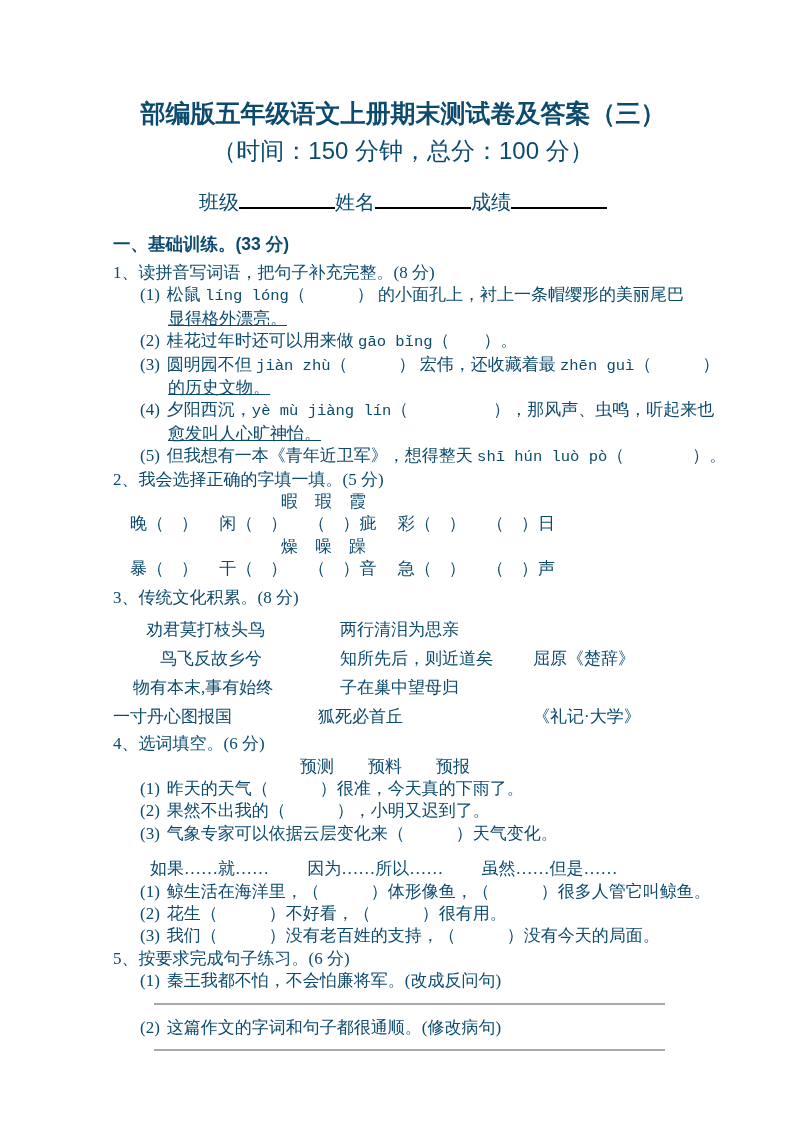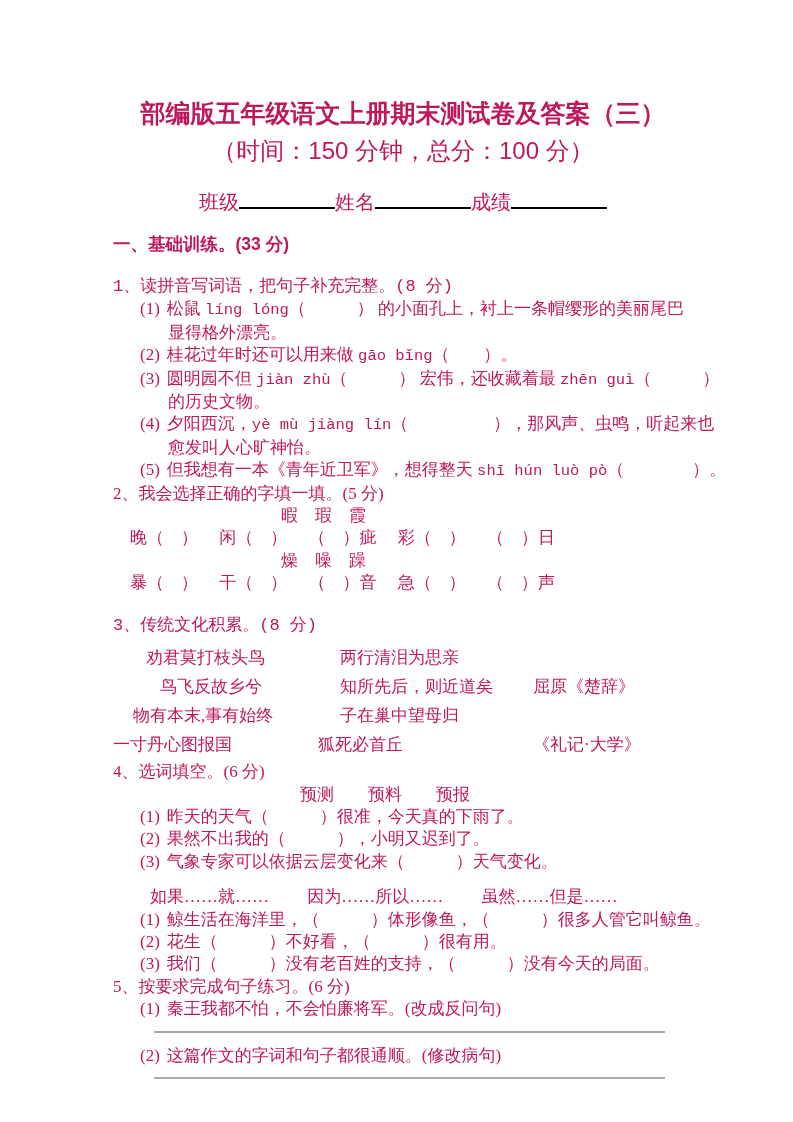--- a/index.html
+++ b/index.html
@@ -1,20 +1,20 @@
 <!DOCTYPE html>
 <html><head>
 <meta charset="utf-8">
 <style>
   html,body{margin:0;padding:0;background:#ffffff;}
   .page{
     position:relative;
     width:793px;height:1122px;
     background:#ffffff;
-    color:#be185d;
+    color:#0c4a6e;
     font-family:"Liberation Serif","DejaVu Serif",serif;
     box-sizing:border-box;
     padding:97px 100px 0 113px;
     overflow:hidden;
   }
   .title{
     font-family:"Liberation Sans","DejaVu Sans",sans-serif;
     font-weight:700;font-size:25px;line-height:33px;
     text-align:center;margin:0;white-space:nowrap;
   }
@@ -30,24 +30,24 @@
   .student .uline{
     display:inline-block;width:96px;height:1em;
     border-bottom:2px solid #000;vertical-align:baseline;
   }
   .sec-heading{
     margin-top:16px;
     font-family:"Liberation Sans","DejaVu Sans",sans-serif;
     font-weight:700;font-size:17.5px;line-height:24px;white-space:nowrap;
   }
   .ln{font-size:17px;line-height:22.4px;white-space:nowrap;}
-  .mt6{margin-top:20px;font-family:Liberation Mono, monospace;}
+  .mt6{margin-top:6px;}
   .mt2{margin-top:2px;}
   .ind1{padding-left:27px;}
-  .ind2{padding-left:55px;}
+  .ind2{padding-left:55px;text-decoration:underline;}
   .ml17{margin-left:17px;}
   .ml37{margin-left:37px;margin-top:13px;}
   .ml168{margin-left:168px;}
   .ml187{margin-left:187px;}
   .num{margin-right:7px;}
   .py{
     font-family:"Liberation Mono","DejaVu Sans Mono",monospace;
     font-size:15.5px;
   }
   .q3rows{margin-top:6px;}

